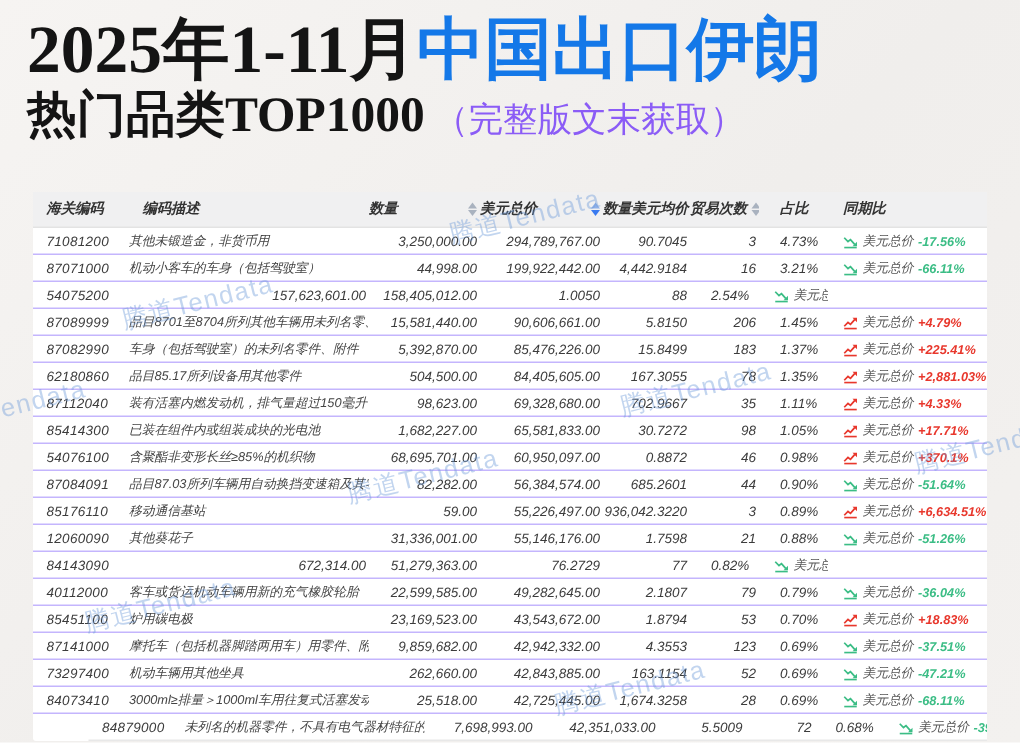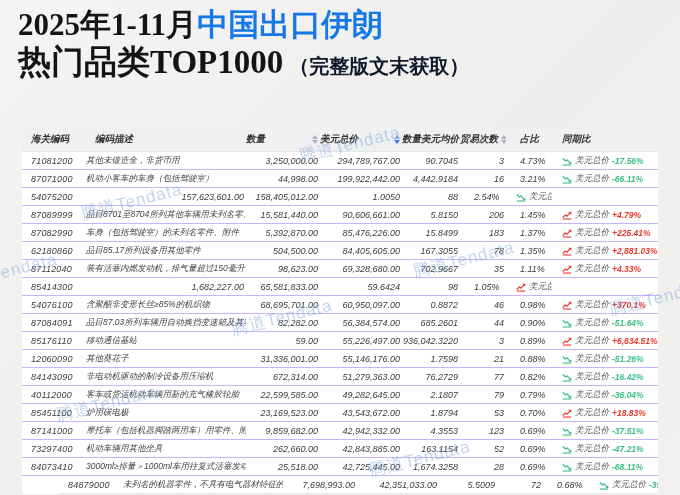--- a/index.html
+++ b/index.html
@@ -6,28 +6,28 @@
   body{
     width:680px;height:495px;position:relative;overflow:hidden;
     background:linear-gradient(135deg,#f6f4f2 0%,#f0eeec 55%,#f3f1ef 100%);
     font-family:"Liberation Sans","DejaVu Sans",sans-serif;
     -webkit-font-smoothing:antialiased;
   }
   
   .hero{padding:8px 0 0 18px;position:relative;z-index:2;}
   .t1{
     font-family:"Liberation Serif","DejaVu Serif",serif;font-weight:900;
-    font-size:31px;line-height:1.12;color:#141414;letter-spacing:0px;white-space:nowrap;
+    font-size:45px;line-height:1.12;color:#141414;letter-spacing:0px;white-space:nowrap;
   }
   .t1 .blue{color:#1478e8;}
   .t2{
     font-family:"Liberation Serif","DejaVu Serif",serif;font-weight:900;
     font-size:33px;line-height:1.15;color:#141414;white-space:nowrap;margin-top:1px;
   }
-  .t2 .orange{color:#0f172a;font-size:20px;font-weight:700;margin-left:6px;}
+  .t2 .orange{color:#8b5cf6;font-size:23px;font-weight:400;margin-left:6px;}
   
   .table-wrap{
     position:absolute;left:22px;right:22px;top:128px;z-index:1;
     background:#ffffff;border-radius:2px;font-style:italic;
   }
   .grid-row{display:grid;grid-template-columns:64px 160px 74px 82px 58px 46px 46px 1fr;align-items:center;}
   .thead{
     background:#f0f0f1;height:23px;font-size:9.5px;font-weight:bold;color:#333;
     border-bottom:1px solid #e3e3e3;
   }
@@ -246,23 +246,24 @@
               <path d="M7.6 2.2 L11.2 2.2 L11.2 5.8 Z" fill="#e8372c"></path>
               <rect x="1" y="10.2" width="10" height="1.3" fill="#e8372c"></rect>
             </svg>
           </span>
           <span class="yl">美元总价</span>
           <span class="pct up">+4.33%</span>
         </div>
       </div>
       <div class="grid-row tr">
         <div class="td code">85414300</div>
+        <div class="td desc">已装在组件内或组装成块的光电池</div>
         <div class="td num">1,682,227.00</div>
         <div class="td num">65,581,833.00</div>
-        <div class="td num">59.6424</div>
+        <div class="td num">30.7272</div>
         <div class="td num">98</div>
         <div class="td share">1.05%</div>
         <div class="td yoy">
           <span class="ic">
             <svg width="10" height="10" viewBox="0 0 12 12">
               <path d="M1 9 L4 6 L6 7.5 L9.5 3.5" stroke="#e8372c" stroke-width="1.4" fill="none"></path>
               <path d="M7.6 2.2 L11.2 2.2 L11.2 5.8 Z" fill="#e8372c"></path>
               <rect x="1" y="10.2" width="10" height="1.3" fill="#e8372c"></rect>
             </svg>
           </span>
@@ -345,21 +346,20 @@
               <path d="M7.6 9.8 L11.2 9.8 L11.2 6.2 Z" fill="#3bbd85"></path>
               <rect x="1" y="10.2" width="10" height="1.3" fill="#3bbd85"></rect>
             </svg>
           </span>
           <span class="yl">美元总价</span>
           <span class="pct down">-51.26%</span>
         </div>
       </div>
       <div class="grid-row tr">
         <div class="td code">84143090</div>
-        <div class="td desc">非电动机驱动的制冷设备用压缩机</div>
         <div class="td num">672,314.00</div>
         <div class="td num">51,279,363.00</div>
         <div class="td num">76.2729</div>
         <div class="td num">77</div>
         <div class="td share">0.82%</div>
         <div class="td yoy">
           <span class="ic">
             <svg width="10" height="10" viewBox="0 0 12 12">
               <path d="M1 3 L4 6 L6 4.5 L9.5 8.5" stroke="#3bbd85" stroke-width="1.4" fill="none"></path>
               <path d="M7.6 9.8 L11.2 9.8 L11.2 6.2 Z" fill="#3bbd85"></path>

